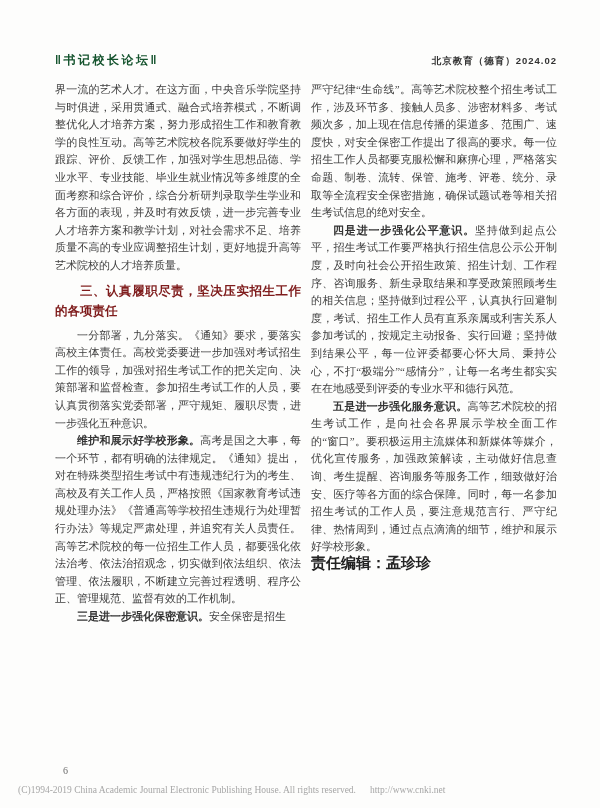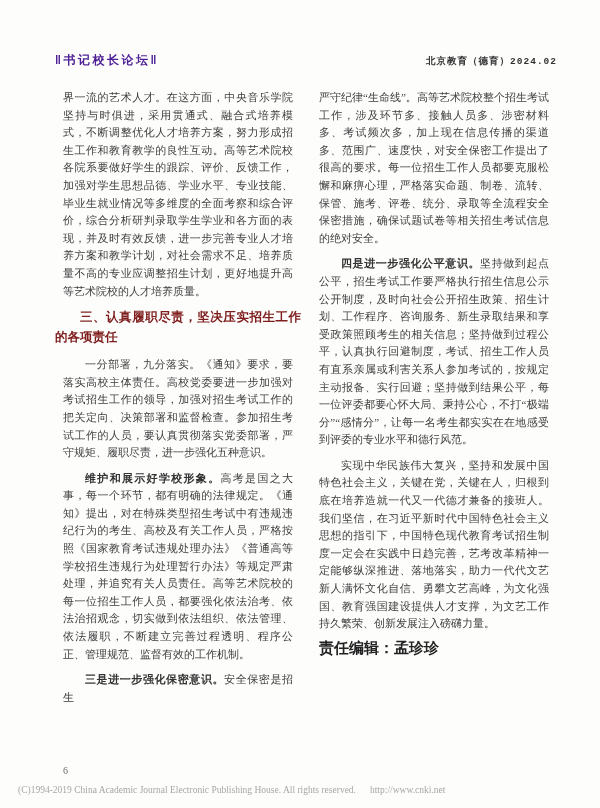--- a/index.html
+++ b/index.html
@@ -13,36 +13,36 @@
     width:600px;height:808px;
     background:#fdfdfc;
     overflow:hidden;
   }
   .page-header{
     position:absolute;top:52px;left:55px;width:502px;
     display:flex;justify-content:space-between;align-items:baseline;
   }
   .forum-label{
     font-family:"Liberation Sans","DejaVu Sans",sans-serif;
-    font-weight:bold;font-size:12px;letter-spacing:2.5px;color:#4c1d95;
+    font-weight:bold;font-size:12px;letter-spacing:2.5px;color:#14532d;
   }
   .journal-issue{
-    font-family:Liberation Mono, monospace;
+    font-family:Liberation Sans, sans-serif;
     font-weight:bold;font-size:9.5px;letter-spacing:1px;color:#333333;
   }
   .columns{
     position:absolute;top:81px;left:55px;width:502px;
     display:flex;gap:10px;
   }
   .col{
     width:246px;
     font-size:11px;line-height:17.6px;color:#3d3d3d;
     text-align:justify;
   }
-  .col p{margin:8px;text-indent:2em;}
+  .col p{margin:0;text-indent:2em;}
   .col p.no-indent{text-indent:0;}
   .section-heading{
     font-family:Liberation Mono, monospace;
     font-weight:bold;font-size:12.5px;line-height:20px;color:#7f1d1d;
     text-indent:2em;margin:7px 0 5px 0;text-align:justify;
   }
   .lead{font-weight:bold;color:#333333;}
   .editor-line{
     margin-top:18px;text-indent:0 !important;
     font-family:Liberation Mono, monospace;
@@ -76,21 +76,21 @@
       <p class="no-indent">界一流的艺术人才。在这方面，中央音乐学院坚持与时俱进，采用贯通式、融合式培养模式，不断调整优化人才培养方案，努力形成招生工作和教育教学的良性互动。高等艺术院校各院系要做好学生的跟踪、评价、反馈工作，加强对学生思想品德、学业水平、专业技能、毕业生就业情况等多维度的全面考察和综合评价，综合分析研判录取学生学业和各方面的表现，并及时有效反馈，进一步完善专业人才培养方案和教学计划，对社会需求不足、培养质量不高的专业应调整招生计划，更好地提升高等艺术院校的人才培养质量。</p>
       <div class="section-heading">三、认真履职尽责，坚决压实招生工作的各项责任</div>
       <p>一分部署，九分落实。《通知》要求，要落实高校主体责任。高校党委要进一步加强对考试招生工作的领导，加强对招生考试工作的把关定向、决策部署和监督检查。参加招生考试工作的人员，要认真贯彻落实党委部署，严守规矩、履职尽责，进一步强化五种意识。</p>
       <p><span class="lead">维护和展示好学校形象。</span><span>高考是国之大事，每一个环节，都有明确的法律规定。《通知》提出，对在特殊类型招生考试中有违规违纪行为的考生、高校及有关工作人员，严格按照《国家教育考试违规处理办法》《普通高等学校招生违规行为处理暂行办法》等规定严肃处理，并追究有关人员责任。高等艺术院校的每一位招生工作人员，都要强化依法治考、依法治招观念，切实做到依法组织、依法管理、依法履职，不断建立完善过程透明、程序公正、管理规范、监督有效的工作机制。</span></p>
       <p><span class="lead">三是进一步强化保密意识。</span><span>安全保密是招生</span></p>
     </div>
 
     <div class="col">
       <p class="no-indent">严守纪律“生命线”。高等艺术院校整个招生考试工作，涉及环节多、接触人员多、涉密材料多、考试频次多，加上现在信息传播的渠道多、范围广、速度快，对安全保密工作提出了很高的要求。每一位招生工作人员都要克服松懈和麻痹心理，严格落实命题、制卷、流转、保管、施考、评卷、统分、录取等全流程安全保密措施，确保试题试卷等相关招生考试信息的绝对安全。</p>
       <p><span class="lead">四是进一步强化公平意识。</span><span>坚持做到起点公平，招生考试工作要严格执行招生信息公示公开制度，及时向社会公开招生政策、招生计划、工作程序、咨询服务、新生录取结果和享受政策照顾考生的相关信息；坚持做到过程公平，认真执行回避制度，考试、招生工作人员有直系亲属或利害关系人参加考试的，按规定主动报备、实行回避；坚持做到结果公平，每一位评委都要心怀大局、秉持公心，不打“极端分”“感情分”，让每一名考生都实实在在地感受到评委的专业水平和德行风范。</span></p>
-      <p>实现中华民族伟大复兴，坚持和发展中国特色社会主义，关键在党，关键在人，归根到底在培养造就一代又一代德才兼备的接班人。我们坚信，在习近平新时代中国特色社会主义思想的指引下，中国特色现代教育考试招生制度一定会在实践中日趋完善，艺考改革精神一定能够纵深推进、落地落实，助力一代代文艺新人满怀文化自信、勇攀文艺高峰，为文化强国、教育强国建设提供人才支撑，为文艺工作持久繁荣、创新发展注入磅礴力量。</p>
+      <p><span class="lead">五是进一步强化服务意识。</span><span>高等艺术院校的招生考试工作，是向社会各界展示学校全面工作的“窗口”。要积极运用主流媒体和新媒体等媒介，优化宣传服务，加强政策解读，主动做好信息查询、考生提醒、咨询服务等服务工作，细致做好治安、医疗等各方面的综合保障。同时，每一名参加招生考试的工作人员，要注意规范言行、严守纪律、热情周到，通过点点滴滴的细节，维护和展示好学校形象。</span></p>
       <p class="editor-line"><span class="editor-label">责任编辑：</span><span class="editor-name">孟珍珍</span></p>
     </div>
 
   </div>
 
   <div class="page-number">6</div>
 
   <div class="copyright">
     <span>(C)1994-2019 China Academic Journal Electronic Publishing House. All rights reserved.</span><span class="url">http://www.cnki.net</span>
   </div>

